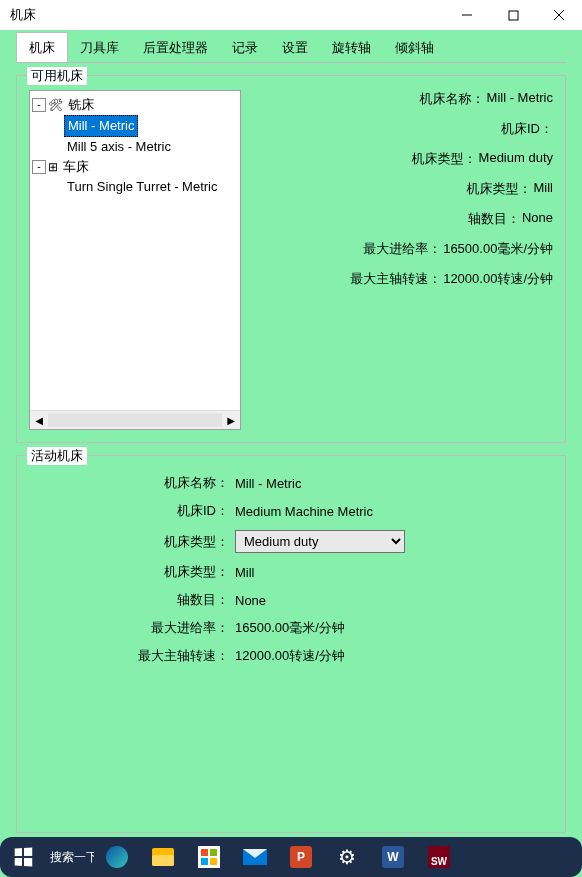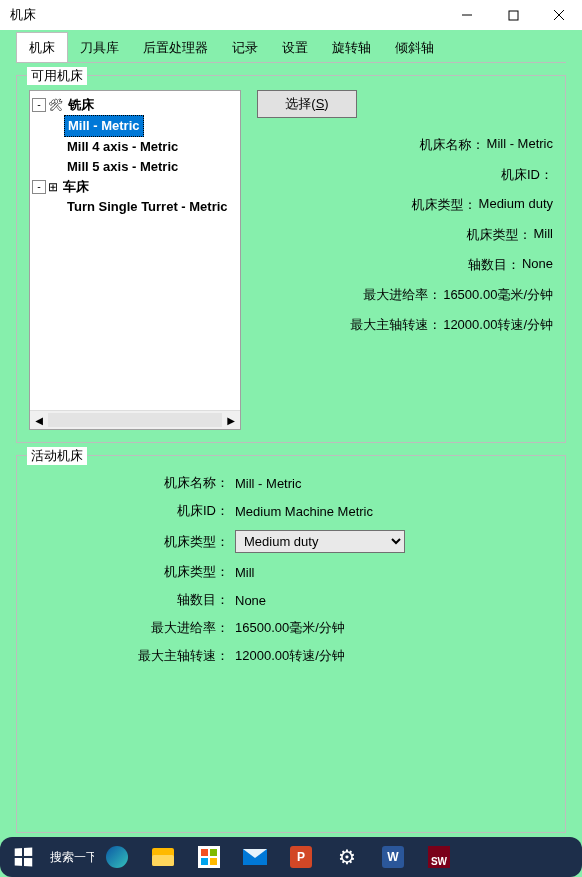--- a/index.html
+++ b/index.html
@@ -16,21 +16,21 @@
 
 .group{border:1px solid #bdbdbd;position:relative;padding:14px 12px 12px;}
 .group .legend{position:absolute;top:-9px;left:10px;background:#fff;padding:0 4px;font-size:13px;}
 
 .top-group{display:flex;gap:16px;height:340px;}
 .tree{width:210px;border:1px solid #a0a0a0;background:#fff;position:relative;display:flex;flex-direction:column;}
 .tree-body{flex:1;overflow:hidden;padding:4px 0 0 2px;font-size:13px;line-height:20px;}
 .node{display:flex;align-items:center;gap:2px;min-height:20px;}
 .expander{width:12px;height:12px;border:1px solid #888;display:flex;align-items:center;justify-content:center;font-size:10px;line-height:1;font-family:monospace;}
 .node .icon-mill{font-size:12px;}
-.node .label{padding:0 3px;font-weight:bold;}
+.node .label{padding:0 3px;}
 .node .label.selected{background:#0078d7;color:#fff;border:1px dotted #000;}
 .children{margin-left:14px;}
 .children .node{margin-left:18px;}
 .tree-scroll{height:18px;border-top:1px solid #ddd;display:flex;align-items:center;justify-content:space-between;background:#f0f0f0;}
 .tree-scroll .arrow{width:18px;text-align:center;font-size:10px;}
 .tree-scroll .track{flex:1;height:14px;background:#e3e3e3;}
 
 .right-col{flex:1;display:flex;flex-direction:column;}
 .select-btn{border:1px solid #707070;background:#e1e1e1;padding:4px 14px;width:70px;text-align:center;margin-bottom:18px;}
 .select-btn .u{text-decoration:underline;}
@@ -111,23 +111,20 @@
           <div class="node">
             <span class="expander">-</span>
             <span class="icon-mill">🛠</span>
             <span class="label">铣床</span>
           </div>
           <div class="children">
             <div class="node">
                 <span class="label selected">Mill - Metric</span>
               </div>
             <div class="node">
-                <span class="label">Mill 4 axis - Metric</span>
-              </div>
-            <div class="node">
                 <span class="label">Mill 5 axis - Metric</span>
               </div>
           </div>
           <div class="node">
             <span class="expander">-</span>
             <span class="icon-mill">⊞</span>
             <span class="label">车床</span>
           </div>
           <div class="children">
             <div class="node">
@@ -136,23 +133,20 @@
           </div>
         </div>
         <div class="tree-scroll">
           <div class="arrow">◀</div>
           <div class="track"></div>
           <div class="arrow">▶</div>
         </div>
       </div>
 
       <div class="right-col">
-        <div class="select-btn">
-          <span>选择(</span><span class="u">S</span><span>)</span>
-        </div>
         <div class="info-rows">
           <div class="row">
               <span class="lbl">机床名称：</span>
               <span class="val">Mill - Metric</span>
             </div>
           <div class="row">
               <span class="lbl">机床ID：</span>
             </div>
           <div class="row">
               <span class="lbl">机床类型：</span>

